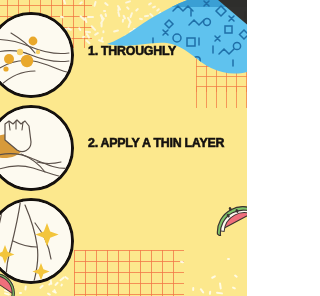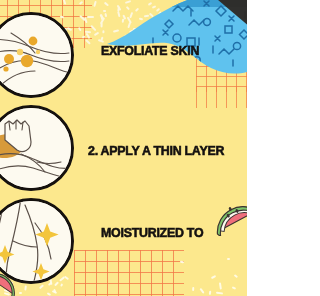--- a/index.html
+++ b/index.html
@@ -77,21 +77,21 @@
     color: #141110;
     font-weight: 700;
     font-size: 12.4px;
     line-height: 14.4px;
     letter-spacing: -0.25px;
     text-transform: uppercase;
     font-family: "Liberation Sans", sans-serif;
     -webkit-text-stroke: 0.55px #141110;
   }
   .step-1 { top: 44px; }
-  .step-2 { top: 144px; }
+  .step-2 { top: 136px; }
   .step-3 { top: 226px; }
   .step .ln { display: block; white-space: nowrap; }
   .step .ln.indent { padding-left: 13px; }
 
   
   .melon-r { position: absolute; left: 212px; top: 196px; width: 44px; height: 40px; }
   .melon-bl { position: absolute; left: -14px; top: 266px; width: 34px; height: 30px; }
 </style>
 </head>
 <body>
@@ -323,26 +323,25 @@
       <g transform="rotate(34 17 15)">
         <path d="M 1 20 A 18 18 0 0 1 33 20 Z" fill="#ef6f7b" stroke="#3b3330" stroke-width="1"></path>
         <path d="M -1 22 A 19.5 19.5 0 0 1 35 22 L 33.5 25 A 17 17 0 0 0 0.5 25 Z" fill="#7ec46a" stroke="#3b3330" stroke-width="1"></path>
       </g>
     </svg>
   </div>
 
   <div class="steps">
 
     <div class="step step-1">
-      <span class="ln indent">EXFOLIATE SKIN</span>
+      <span class="ln">1. THROUGHLY</span>
     </div>
 
     <div class="step step-2">
       <span class="ln">2. APPLY A THIN LAYER</span>
     </div>
 
     <div class="step step-3">
-      <span class="ln indent">MOISTURIZED TO</span>
     </div>
 
   </div>
 
 </div>
 
 </body></html>

